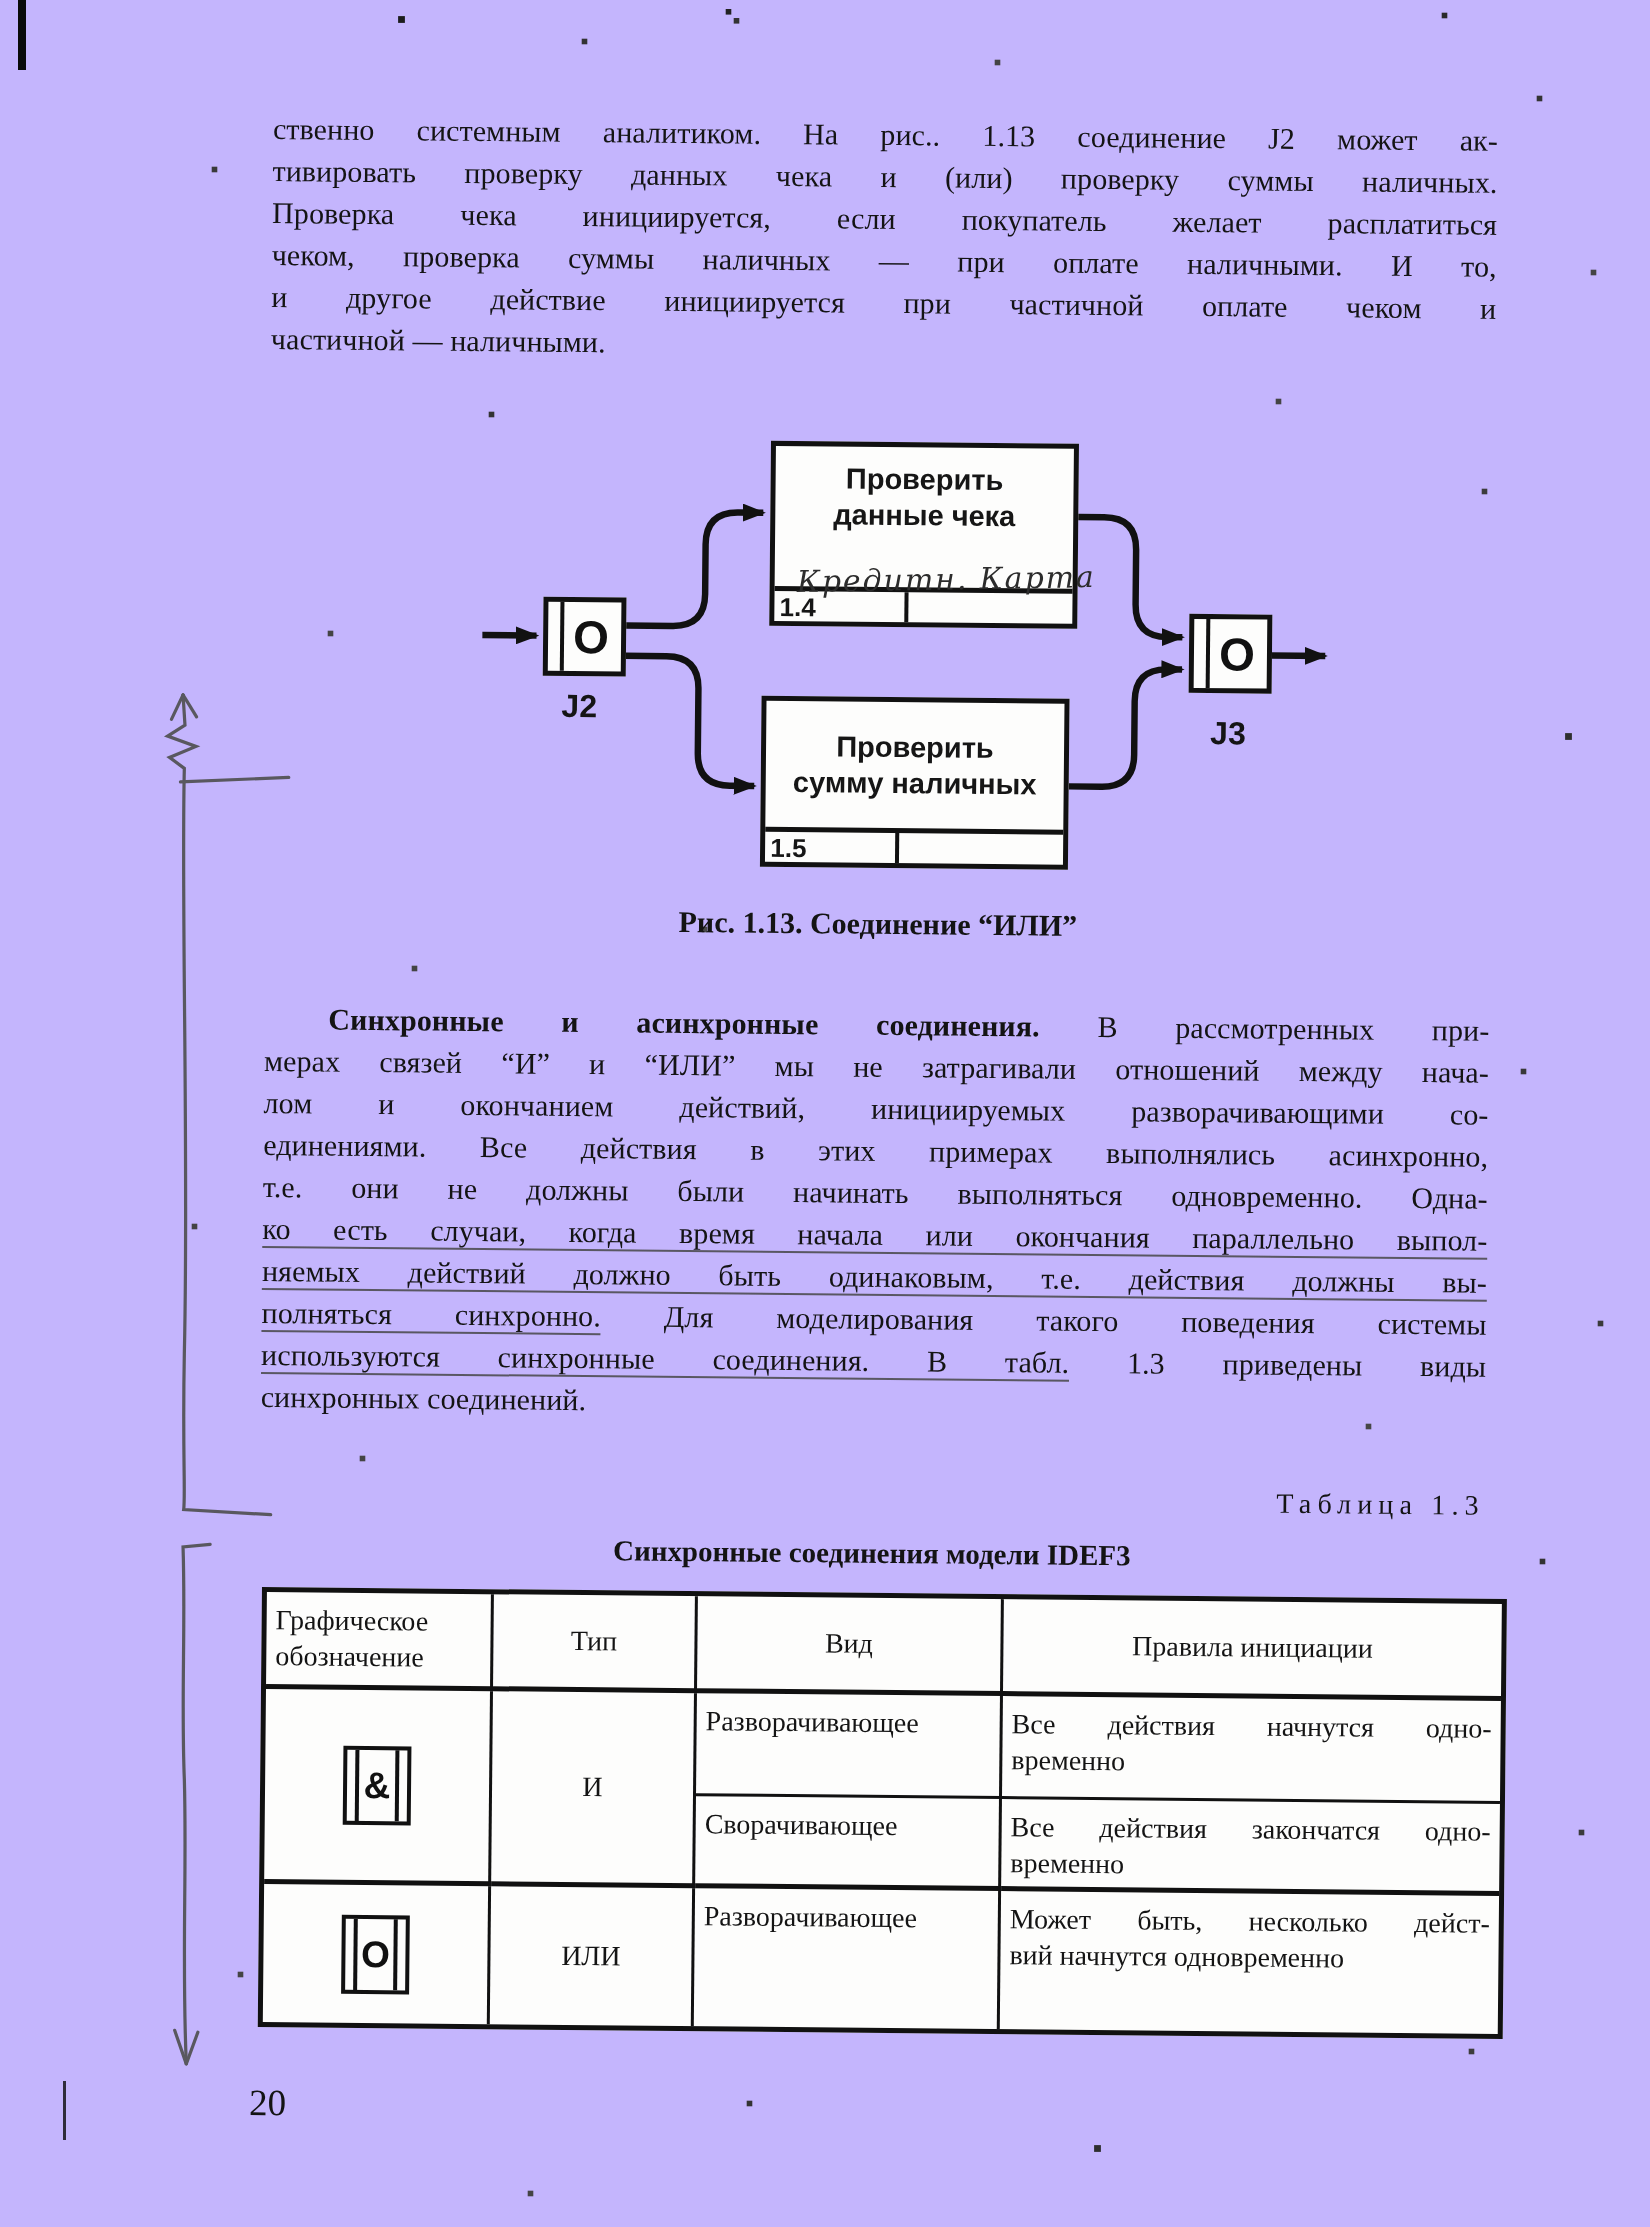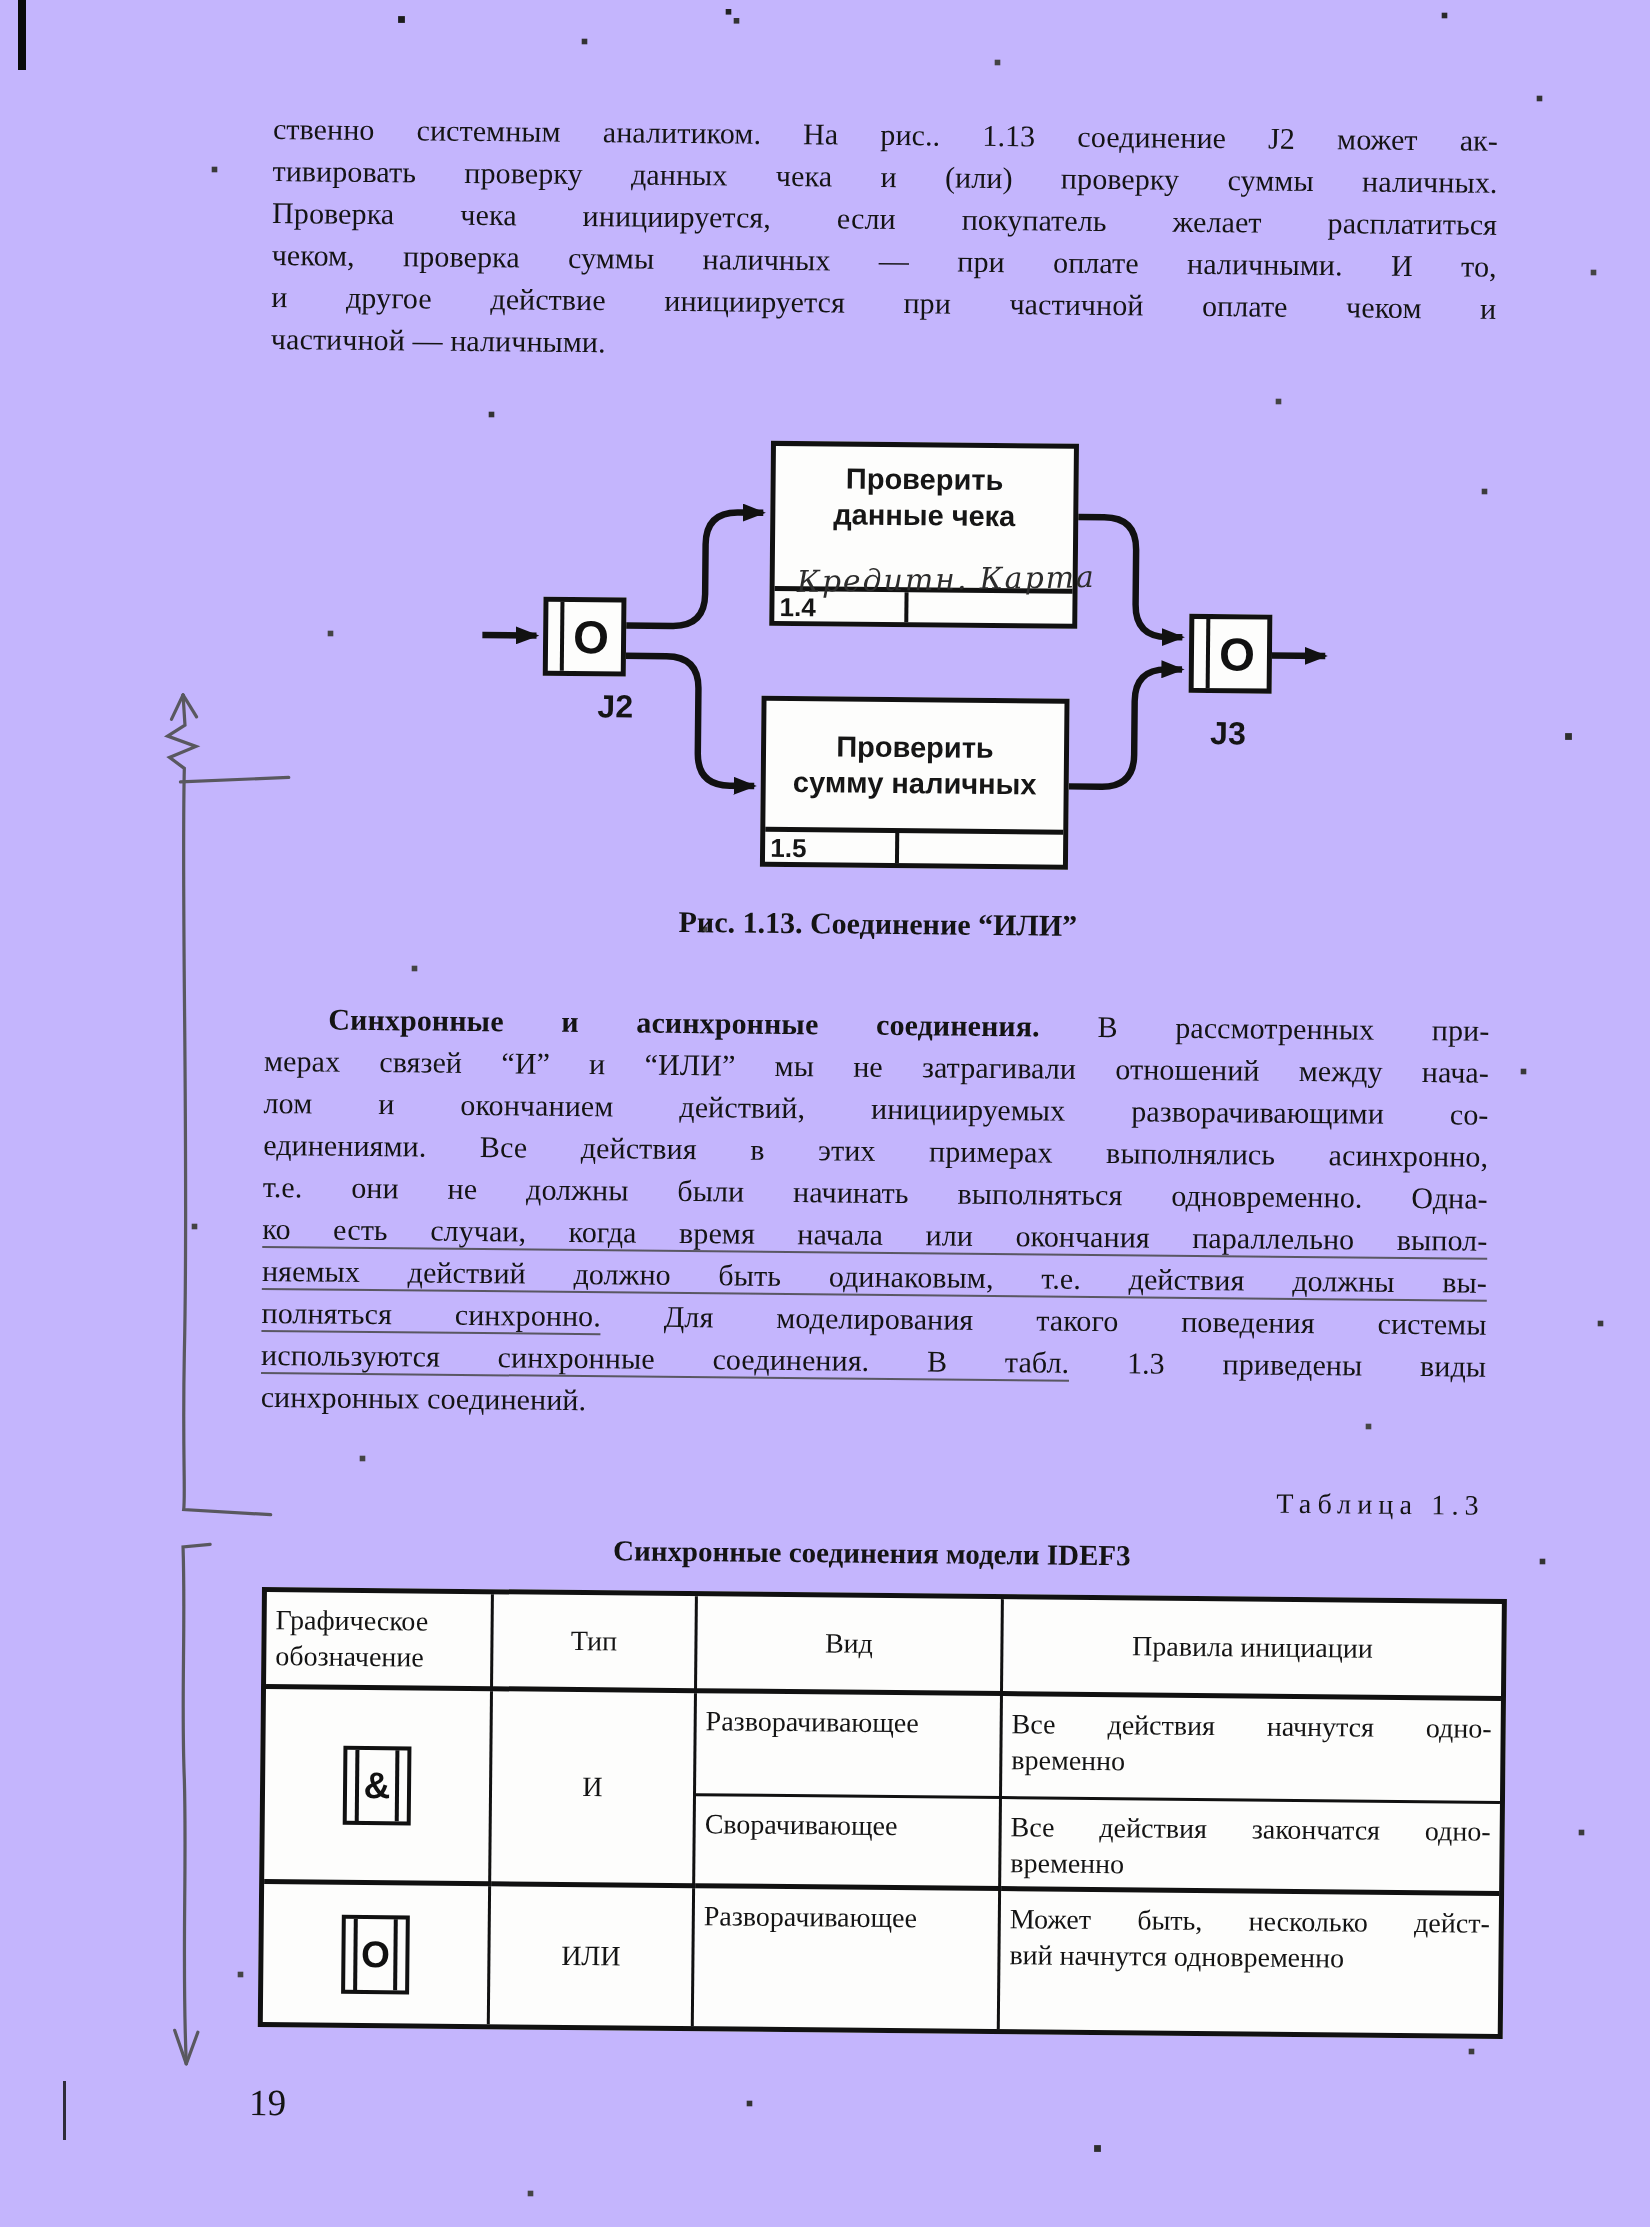--- a/index.html
+++ b/index.html
@@ -127,21 +127,21 @@
           <path d="M964,1012 H1028 Q1078,1012 1078,1062 V1162 Q1078,1212 1128,1212 H1166" marker-end="url(#ah)"></path>
           <path d="M1654,1208 H1705 Q1755,1208 1755,1158 V1075 Q1755,1025 1805,1025 H1828" marker-end="url(#ah)"></path>
           <path d="M1966,1002 H2050" marker-end="url(#ah)"></path>
         </g>
       </svg>
 
       <div class="junction" style="left:539px;top:594px;">
         <div class="jbar"></div>
         <span class="jsym">O</span>
       </div>
-      <div class="jlabel" style="left:558px;top:685px;margin-left:36px;">J2</div>
+      <div class="jlabel" style="left:558px;top:685px;">J2</div>
 
       <div class="junction" style="left:1185px;top:605px;">
         <div class="jbar"></div>
         <span class="jsym">O</span>
       </div>
       <div class="jlabel" style="left:1207px;top:706px;">J3</div>
 
       <div class="actbox" style="left:765px;top:436px;width:308px;">
         <div class="actmain">
           <div class="actname">
@@ -222,21 +222,21 @@
         </div>
       </div>
       <div class="cell bottom center" style="grid-row:4;grid-column:2;">ИЛИ</div>
       <div class="cell bottom kind" style="grid-row:4;grid-column:3;">Разворачивающее</div>
       <div class="cell bottom rule lastcol kind" style="grid-row:4;grid-column:4;">
         <div class="rl fill">Может быть, несколько дейст-</div>
         <div class="rl">вий начнутся одновременно</div>
       </div>
     </div>
 
-    <div class="pagenum">19</div>
+    <div class="pagenum">20</div>
   </div>
 
   <svg class="overlay" width="1650" height="2227" viewBox="0 0 2560 3455">
     <g fill="none" stroke="#4e4e4e" stroke-width="5" stroke-linecap="round" opacity="0.9">
       <path d="M284,1078 L266,1116"></path>
       <path d="M284,1078 L305,1112"></path>
       <path d="M284,1078 L287,1125 L260,1142 L304,1158 L263,1175 L286,1192 C281,1400 293,1800 286,2100 C283,2250 288,2320 285,2342 L420,2350"></path>
       <path d="M280,1213 L448,1206"></path>
       <path d="M326,2396 L284,2400 C288,2520 281,2640 286,2760 C290,2900 282,3040 289,3200"></path>
       <path d="M289,3202 L271,3150"></path>

